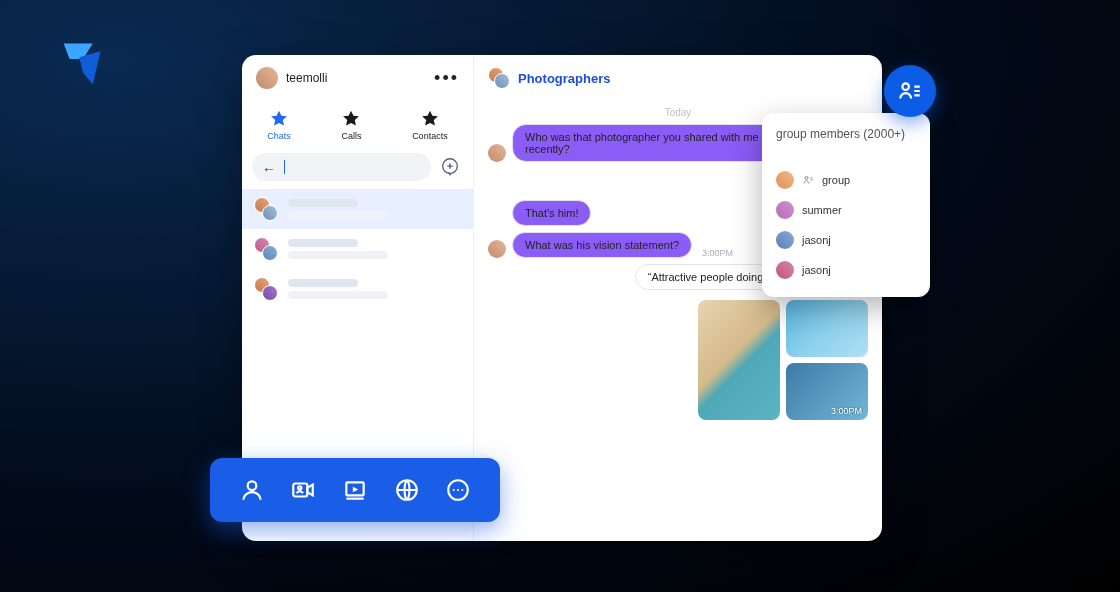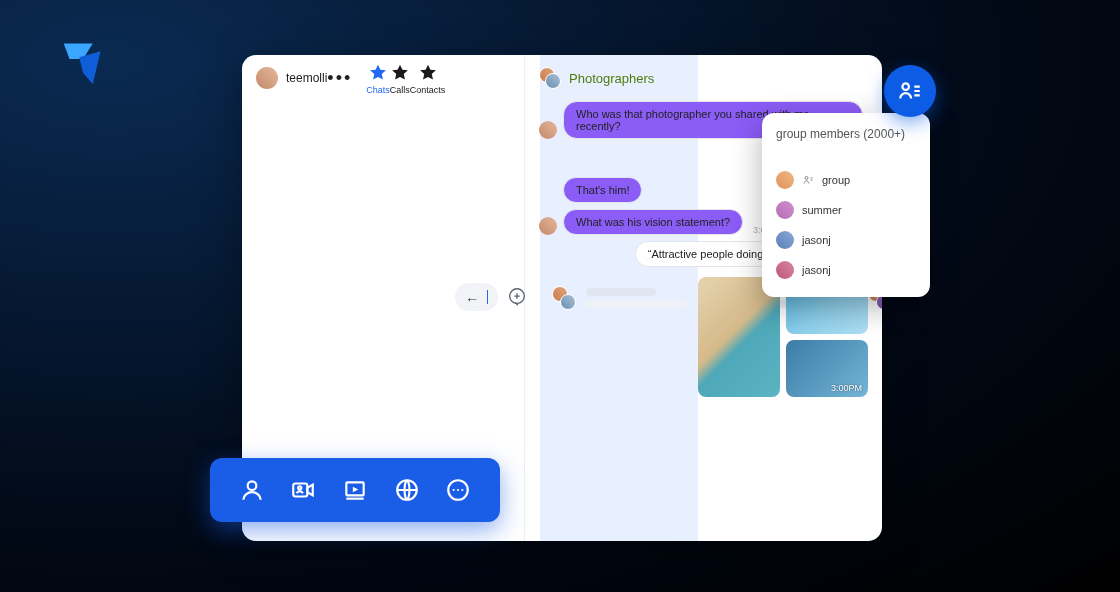--- a/index.html
+++ b/index.html
@@ -5,21 +5,21 @@
   * { box-sizing: border-box; margin: 0; padding: 0; }
   html, body { width: 1120px; height: 592px; font-family: -apple-system, BlinkMacSystemFont, "Segoe UI", sans-serif; }
   body { background: radial-gradient(ellipse at 10% 10%, #0a2a52 0%, #020a18 60%, #000 100%); border-radius: 28px; overflow: hidden; position: relative; }
 
   
   .logo { position: absolute; top: 30px; left: 54px; z-index:200; }
   .logo svg { width: 62px; height: 62px; }
 
   
   .app { position:absolute; top:55px; left:242px; width:640px; height:486px; background:#fff; border-radius:14px; box-shadow:0 10px 40px rgba(0,0,0,.35); display:flex; overflow:hidden; }
-  .sidebar { width:283px; border-right:1px solid #eceff3; display:flex; flex-direction:row; }
+  .sidebar { width:232px; border-right:1px solid #eceff3; display:flex; flex-direction:column; }
   .sb-hdr { height:46px; display:flex; align-items:center; padding:0 14px; }
   .avatar { width:22px; height:22px; border-radius:50%; background:linear-gradient(45deg,#c28a6b,#e6b79a); flex-shrink:0; }
   .avatar.sm { width:18px; height:18px; }
   .sb-user { margin-left:8px; font-size:12px; color:#222; flex:1;}
   .sb-more { font-size:18px; letter-spacing:2px; color:#222; cursor:pointer;}
   .tabs { display:flex; justify-content:space-around; padding:8px 0 6px; }
   .tab { display:flex; flex-direction:column; align-items:center; gap:2px; cursor:pointer; font-size:9px; color:#1a1a1a; }
   .tab svg{ width:20px; height:20px;}
   .tab.active { color:#2468f2; }
   .tab.active svg{ fill:#2468f2; }
@@ -35,21 +35,21 @@
   .chat-pair .a1,.chat-pair .a2{width:16px;height:16px;border-radius:50%;position:absolute;border:1.5px solid #fff;}
   .chat-pair .a1{top:0;left:0;background:linear-gradient(45deg,#c97b4a,#e2a579);}
   .chat-pair .a2{bottom:0;right:0;background:linear-gradient(45deg,#6b8fb3,#a8c0d6);}
   .chat-lines { flex:1; display:flex; flex-direction:column; gap:4px;}
   .pl1{height:8px;background:#dfe6ef;border-radius:4px;width:70px;}
   .pl2{height:8px;background:#eef2f7;border-radius:4px;width:100px;}
 
   
   .convo { flex:1; display:flex; flex-direction:column; }
   .cv-hdr { height:46px; display:flex; align-items:center; padding:0 14px; gap:8px; }
-  .cv-title { font-size:13px; font-weight:400; color:#4d7c0f;}
+  .cv-title { font-size:13px; font-weight:700; color:#1d4ed8;}
   .today { text-align:center; font-size:10px; color:#b9c1cc; margin:6px 0;}
   .thread { flex:1; padding:0 14px; display:flex; flex-direction:column; gap:6px; overflow:hidden;}
   .row { display:flex; align-items:flex-end; gap:6px;}
   .row.right { justify-content:flex-end;}
   .bubble { background:#8b5cf6; border:1px solid #e1e5eb; border-radius:14px; padding:6px 12px; font-size:11px; color:#222; max-width:300px;}
   .row.right .bubble { background:#fff; }
   .ts { font-size:9px; color:#a6afbb; margin-left:4px;}
   .gallery { align-self:flex-end; margin-top:4px; display:flex; gap:6px;}
   .big-img{ width:82px; height:120px; border-radius:8px; background:linear-gradient(135deg,#e6d4b0 0%, #d4b98a 45%, #4fa8b8 55%, #5ab4c2 100%); position:relative;}
   .small-col{display:flex;flex-direction:column;gap:6px;}
@@ -165,20 +165,21 @@
   </div>
 
   <div class="convo">
     <div class="cv-hdr">
       <div class="chat-pair" style="width:22px;height:22px;">
           <div class="a1"></div>
           <div class="a2"></div>
         </div>
       <div class="cv-title">Photographers</div>
     </div>
+    <div class="today">Today</div>
     <div class="thread">
 
       <div class="row">
         <div class="avatar sm"></div>
         <div class="bubble">Who was that photographer you shared with me recently?</div>
       </div>
 
       <div class="row right">
         <div class="bubble">Slim</div>
       </div>

